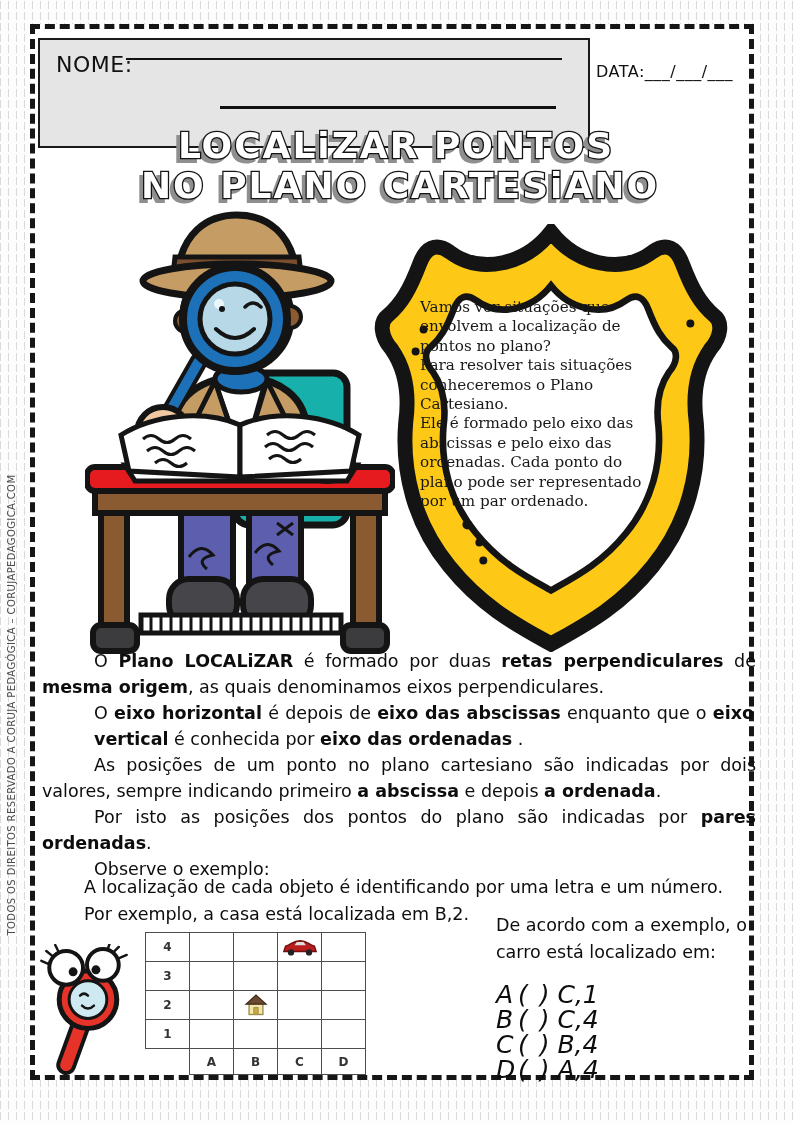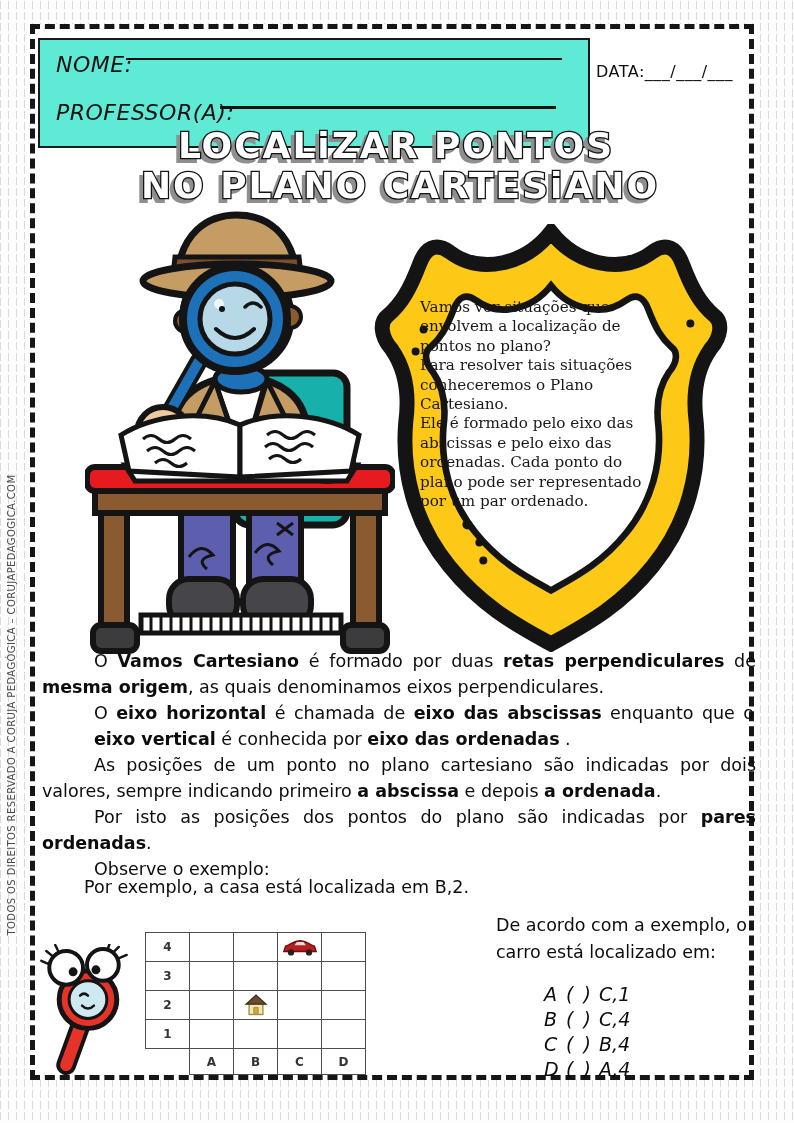--- a/index.html
+++ b/index.html
@@ -15,21 +15,21 @@
     position:absolute;left:30px;top:24px;width:724px;height:1056px;
     background:#fff;border:5px dashed #161616;box-sizing:border-box;
   }
   .copyright{
     position:absolute;left:-291px;top:697px;width:610px;height:16px;
     transform:rotate(-90deg);text-align:center;
     font-size:10px;color:#4a4a4a;letter-spacing:.4px;white-space:nowrap;
   }
   .namebox{
     position:absolute;left:38px;top:38px;width:552px;height:110px;
-    border:2.5px solid #1a1a1a;background:#5eead4;box-sizing:border-box;font-style:italic;
+    border:2.5px solid #1a1a1a;background:#e5e5e5;box-sizing:border-box;
   }
   .nb-row{position:absolute;left:16px;font-size:22px;color:#111;letter-spacing:.5px;}
   .nb-line{position:absolute;border-bottom:2px solid #111;}
   .dataline{position:absolute;left:596px;top:62px;font-size:16px;color:#111;letter-spacing:.5px;}
   .titlebox{position:absolute;left:88px;top:120px;width:624px;height:96px;text-decoration:underline;}
   .badge-wrap{position:absolute;left:368px;top:224px;width:366px;height:428px;}
   .badge-text{
     position:absolute;left:52px;right:52px;top:74px;text-align:left;
     font-family:"DejaVu Serif",serif;font-size:15.2px;line-height:19.4px;color:#191919;
   }
@@ -43,21 +43,21 @@
   .bodytext p.ml{margin-left:52px;width:660px;}
   .bodytext b{font-weight:700;}
   .example{
     position:absolute;left:84px;top:874px;width:686px;
     font-size:17.5px;line-height:27px;color:#0d0d0d;
   }
   .question{
     position:absolute;left:496px;top:912px;width:274px;
     font-size:17.5px;line-height:27px;color:#0d0d0d;
   }
-  .options{position:absolute;left:496px;top:982px;font-size:19px;line-height:25px;color:#0d0d0d;font-style:italic;margin-left:48px;}
+  .options{position:absolute;left:496px;top:982px;font-size:25px;line-height:25px;color:#0d0d0d;font-style:italic;}
   .opt{white-space:nowrap;}
   .opt .l{display:inline-block;width:22px;}
   .opt .bx{display:inline-block;margin-right:6px;letter-spacing:2px;}
   table.grid{position:absolute;left:145px;top:932px;border-collapse:collapse;}
   table.grid td{
     width:44px;height:29px;border:1.6px solid #4d4d4d;padding:0;text-align:center;
     font-size:12px;font-weight:bold;color:#333;box-sizing:border-box;
   }
   table.grid tr.letters td{height:26px;}
   table.grid td.ghost{border:none;background:transparent;}
@@ -67,21 +67,20 @@
 </head>
 <body>
 
 <div class="copyright">TODOS OS DIREITOS RESERVADO A CORUJA PEDAGÓGICA – CORUJAPEDAGOGICA.COM</div>
 
 <div class="panel"></div>
 
 <div class="namebox">
   <span class="nb-row" style="top:12px;">NOME:</span>
   <span class="nb-line" style="left:86px;top:18px;width:436px;"></span>
-  <span class="nb-row" style="top:60px;">PROFESSOR(A):</span>
   <span class="nb-line" style="left:180px;top:66px;width:336px;border-bottom-width:3px;"></span>
 </div>
 <div class="dataline">DATA:___/___/___</div>
 
 <div class="titlebox">
   <svg width="624" height="96" viewBox="0 0 624 96">
     <g font-family="DejaVu Sans, sans-serif" font-weight="bold" font-size="36" letter-spacing="2" text-anchor="middle">
       <text x="308" y="38" fill="#8f8f8f" stroke="#8f8f8f" stroke-width="2" transform="translate(-4,4)">LOCALiZAR PONTOS</text>
       <text x="312" y="78" fill="#8f8f8f" stroke="#8f8f8f" stroke-width="2" transform="translate(-4,4)">NO PLANO CARTESiANO</text>
       <text x="308" y="38" fill="#ffffff" stroke="#141414" stroke-width="2.6" paint-order="stroke">LOCALiZAR PONTOS</text>
@@ -183,28 +182,29 @@
     <div>Cartesiano.</div>
     <div>Ele é formado pelo eixo das</div>
     <div>abscissas e pelo eixo das</div>
     <div>ordenadas. Cada ponto do</div>
     <div>plano pode ser representado</div>
     <div>por um par ordenado.</div>
   </div>
 </div>
 
 <div class="bodytext">
-  <p class="ind"><span>O </span><b>Vamos Cartesiano</b><span> é formado por duas </span><b>retas perpendiculares</b><span> de </span><b>mesma origem</b><span>, as quais denominamos eixos perpendiculares.</span></p>
-  <p class="ml"><span>O </span><b>eixo horizontal</b><span> é chamada de </span><b>eixo das abscissas</b><span> enquanto que o </span><b>eixo vertical</b><span> é conhecida por </span><b>eixo das ordenadas</b><span> .</span></p>
+  <p class="ind"><span>O </span><b>Plano LOCALiZAR</b><span> é formado por duas </span><b>retas perpendiculares</b><span> de </span><b>mesma origem</b><span>, as quais denominamos eixos perpendiculares.</span></p>
+  <p class="ml"><span>O </span><b>eixo horizontal</b><span> é depois de </span><b>eixo das abscissas</b><span> enquanto que o </span><b>eixo vertical</b><span> é conhecida por </span><b>eixo das ordenadas</b><span> .</span></p>
   <p class="ind"><span>As posições de um ponto no plano cartesiano são indicadas por dois valores, sempre indicando primeiro </span><b>a abscissa</b><span> e depois </span><b>a ordenada</b><span>.</span></p>
   <p class="ind"><span>Por isto as posições dos pontos do plano são indicadas por </span><b>pares ordenadas</b><span>.</span></p>
   <p class="ind"><span>Observe o exemplo:</span></p>
 </div>
 
 <div class="example">
+  <div>A localização de cada objeto é identificando por uma letra e um número.</div>
   <div>Por exemplo, a casa está localizada em B,2.</div>
 </div>
 
 <svg class="mascot" viewBox="0 0 100 135">
   <line x1="46" y1="78" x2="30" y2="122" stroke="#141414" stroke-width="20" stroke-linecap="round"></line>
   <line x1="46" y1="78" x2="30" y2="122" stroke="#e5332a" stroke-width="12" stroke-linecap="round"></line>
   <circle cx="52" cy="56" r="29" fill="#e5332a" stroke="#141414" stroke-width="5"></circle>
   <circle cx="52" cy="56" r="19" fill="#cfe9f2" stroke="#141414" stroke-width="3"></circle>
   <path d="M44 52 q4 -4 8 0" fill="none" stroke="#141414" stroke-width="2.5" stroke-linecap="round"></path>
   <path d="M46 62 q6 6 12 0" fill="none" stroke="#141414" stroke-width="2.5" stroke-linecap="round"></path>

